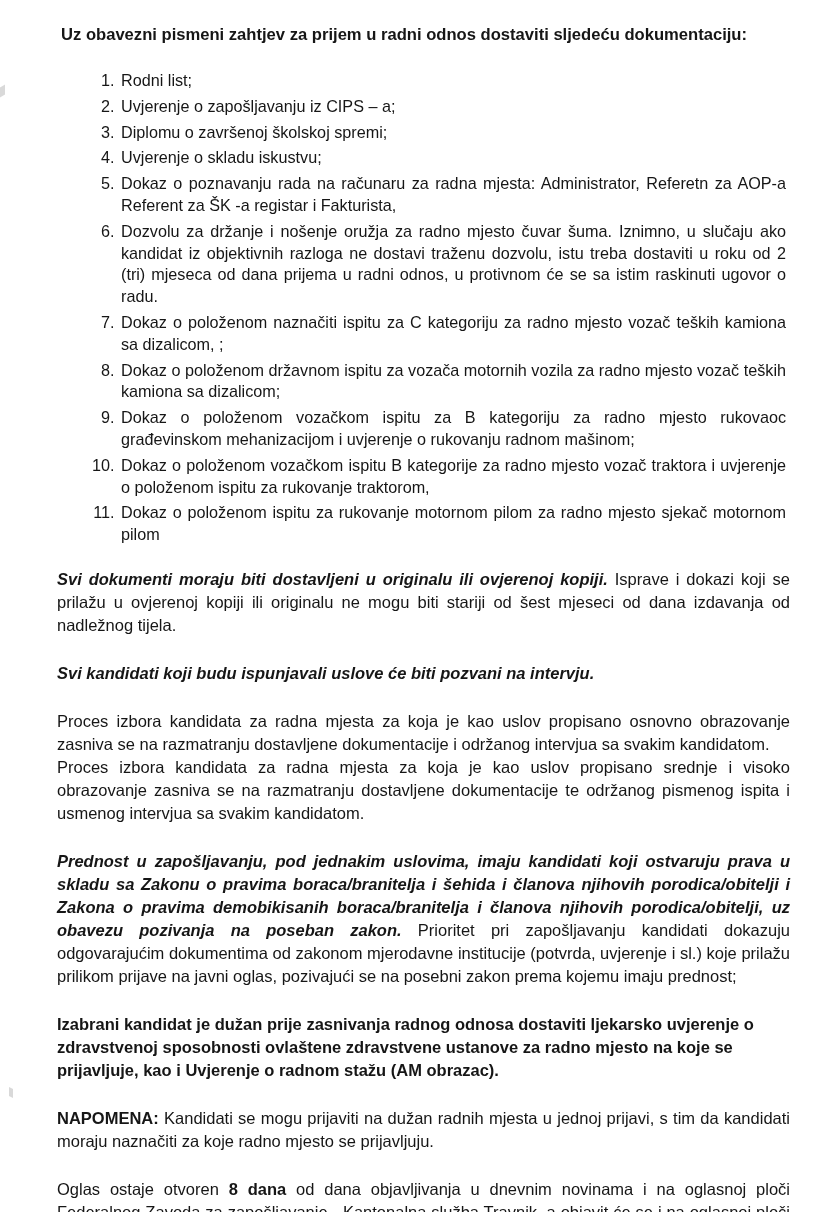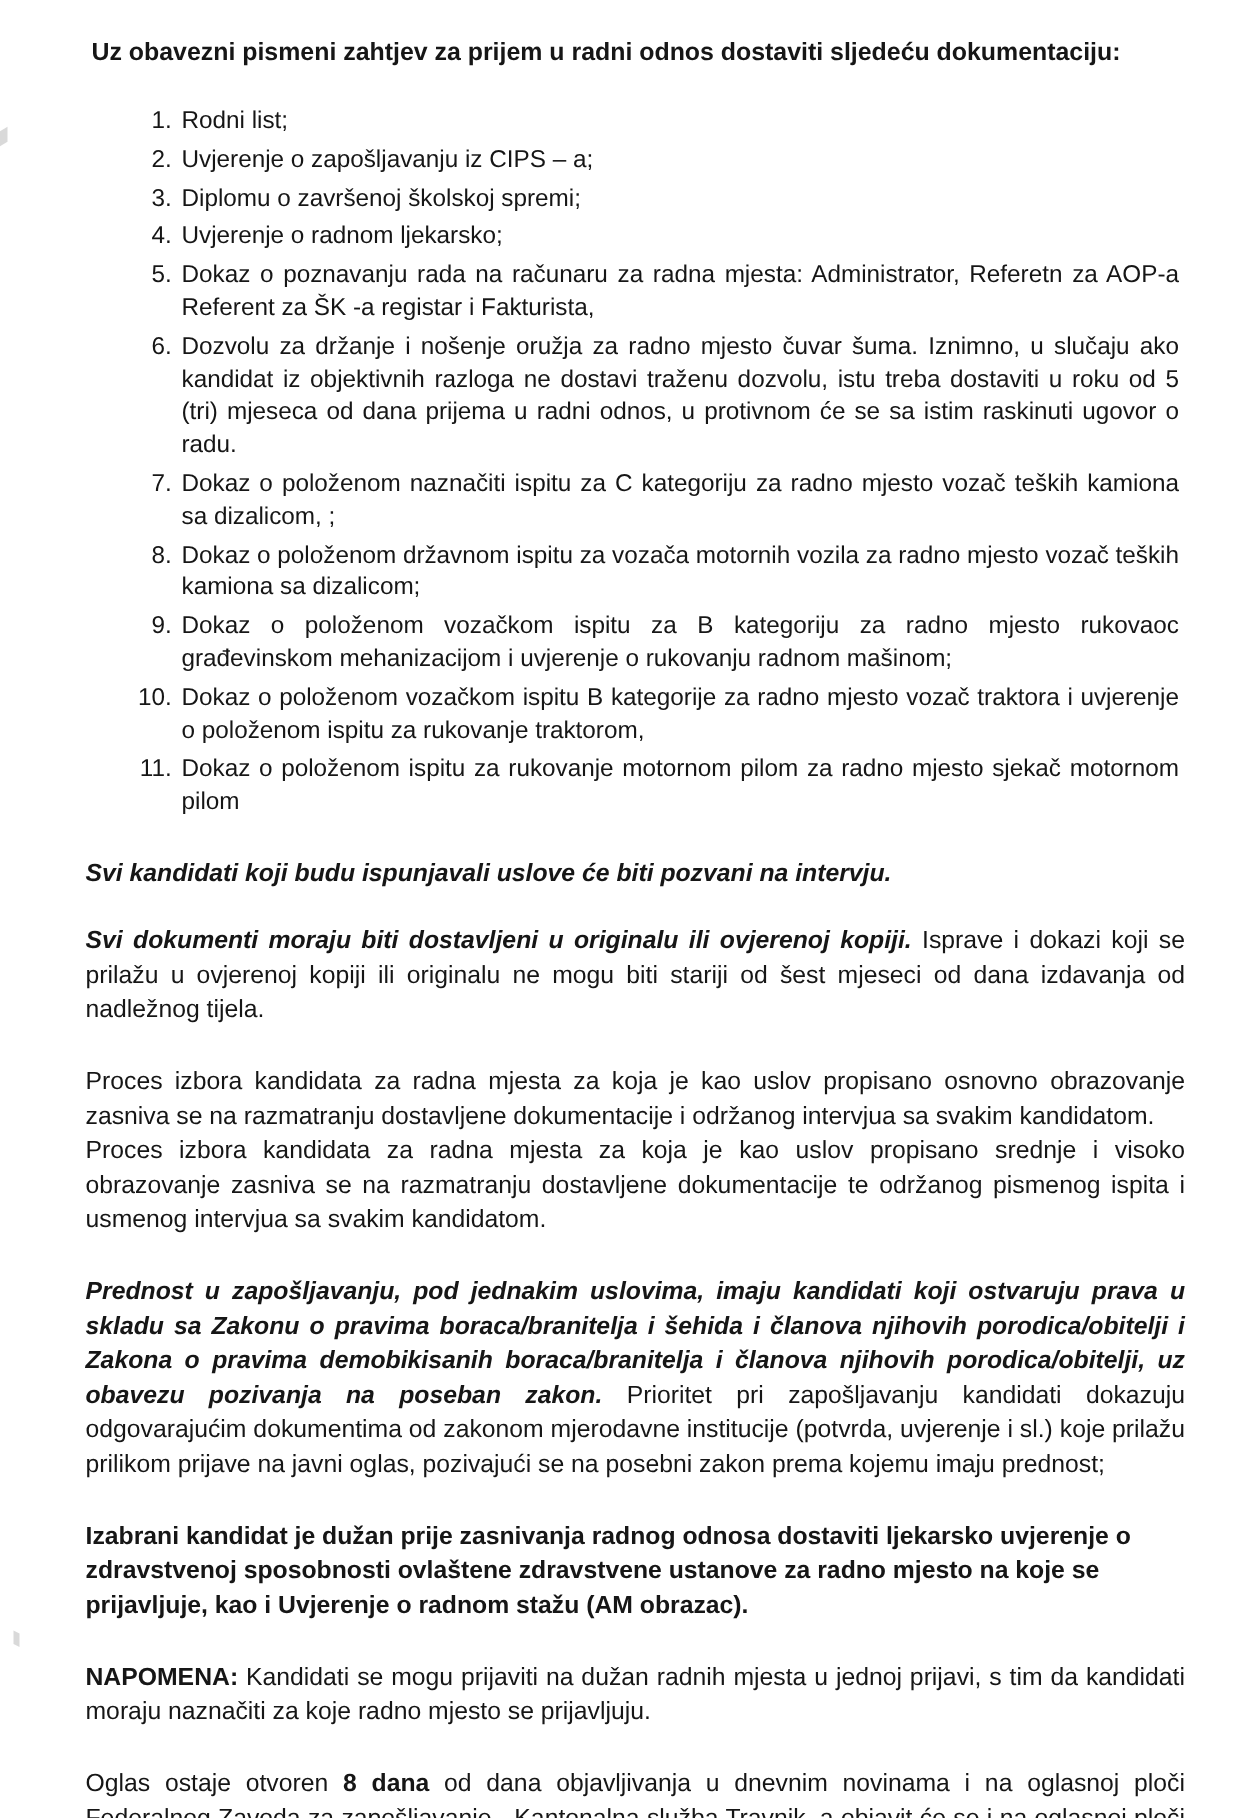--- a/index.html
+++ b/index.html
@@ -60,33 +60,33 @@
 
   <span class="artifact artifact-1"></span>
   <span class="artifact artifact-2"></span>
 
   <p class="title">Uz obavezni pismeni zahtjev za prijem u radni odnos dostaviti sljedeću dokumentaciju:</p>
 
   <ol class="req-list">
     <li>Rodni list;</li>
     <li>Uvjerenje o zapošljavanju iz CIPS – a;</li>
     <li>Diplomu o završenoj školskoj spremi;</li>
-    <li>Uvjerenje o radnom ljekarsko;</li>
+    <li>Uvjerenje o skladu iskustvu;</li>
     <li>Dokaz o poznavanju  rada na računaru za radna mjesta: Administrator,  Referetn za AOP-a Referent za ŠK -a registar i Fakturista,</li>
-    <li>Dozvolu za držanje i nošenje oružja za radno mjesto čuvar šuma. Iznimno, u slučaju ako kandidat iz objektivnih razloga ne dostavi traženu dozvolu, istu treba dostaviti u roku od 5 (tri) mjeseca od dana prijema u radni odnos, u protivnom će se sa istim raskinuti ugovor o radu.</li>
+    <li>Dozvolu za držanje i nošenje oružja za radno mjesto čuvar šuma. Iznimno, u slučaju ako kandidat iz objektivnih razloga ne dostavi traženu dozvolu, istu treba dostaviti u roku od 2 (tri) mjeseca od dana prijema u radni odnos, u protivnom će se sa istim raskinuti ugovor o radu.</li>
     <li>Dokaz o položenom naznačiti ispitu za C kategoriju za radno mjesto vozač teških kamiona sa dizalicom, ;</li>
     <li>Dokaz o položenom državnom ispitu za vozača motornih vozila za radno mjesto vozač teških kamiona sa dizalicom;</li>
     <li>Dokaz o položenom vozačkom ispitu za B kategoriju za radno mjesto rukovaoc građevinskom mehanizacijom i uvjerenje o rukovanju radnom mašinom;</li>
     <li>Dokaz o položenom vozačkom ispitu B kategorije za radno mjesto vozač traktora i uvjerenje o položenom ispitu za rukovanje traktorom,</li>
     <li>Dokaz o položenom ispitu za rukovanje motornom pilom za radno mjesto  sjekač motornom pilom</li>
   </ol>
 
+  <p class="para justify mt-md"><span class="bi">Svi dokumenti moraju biti dostavljeni u originalu ili ovjerenoj kopiji.</span><span> Isprave i dokazi koji se prilažu u ovjerenoj kopiji ili originalu ne mogu biti stariji od šest mjeseci od dana izdavanja od nadležnog tijela.</span></p>
+
   <p class="para bi mt-lg">Svi kandidati koji budu ispunjavali uslove će biti pozvani na intervju.</p>
-
-  <p class="para justify mt-md"><span class="bi">Svi dokumenti moraju biti dostavljeni u originalu ili ovjerenoj kopiji.</span><span> Isprave i dokazi koji se prilažu u ovjerenoj kopiji ili originalu ne mogu biti stariji od šest mjeseci od dana izdavanja od nadležnog tijela.</span></p>
 
   <div class="para justify mt-lg">
     <div>Proces izbora kandidata za radna mjesta za koja je kao uslov propisano osnovno obrazovanje zasniva se na razmatranju dostavljene dokumentacije i održanog intervjua sa svakim kandidatom.</div>
     <div>Proces izbora kandidata za radna mjesta za koja je kao uslov propisano srednje i visoko obrazovanje zasniva se na razmatranju dostavljene dokumentacije te održanog pismenog ispita i usmenog intervjua sa svakim kandidatom.</div>
   </div>
 
   <p class="para justify mt-lg"><span class="bi">Prednost u zapošljavanju, pod jednakim uslovima, imaju kandidati koji ostvaruju prava u skladu sa Zakonu o pravima boraca/branitelja i šehida i članova njihovih porodica/obitelji i Zakona o pravima demobikisanih boraca/branitelja i članova njihovih porodica/obitelji, uz obavezu pozivanja na poseban zakon.</span><span> Prioritet pri zapošljavanju kandidati dokazuju odgovarajućim dokumentima od zakonom mjerodavne institucije (potvrda, uvjerenje i sl.) koje prilažu prilikom prijave na javni oglas, pozivajući se na posebni zakon prema kojemu imaju prednost;</span></p>
 
   <p class="para b mt-lg">Izabrani kandidat je dužan prije zasnivanja  radnog odnosa dostaviti  ljekarsko uvjerenje o zdravstvenoj sposobnosti ovlaštene zdravstvene ustanove za radno mjesto na koje se prijavljuje, kao i Uvjerenje o radnom stažu (AM obrazac).</p>
 

